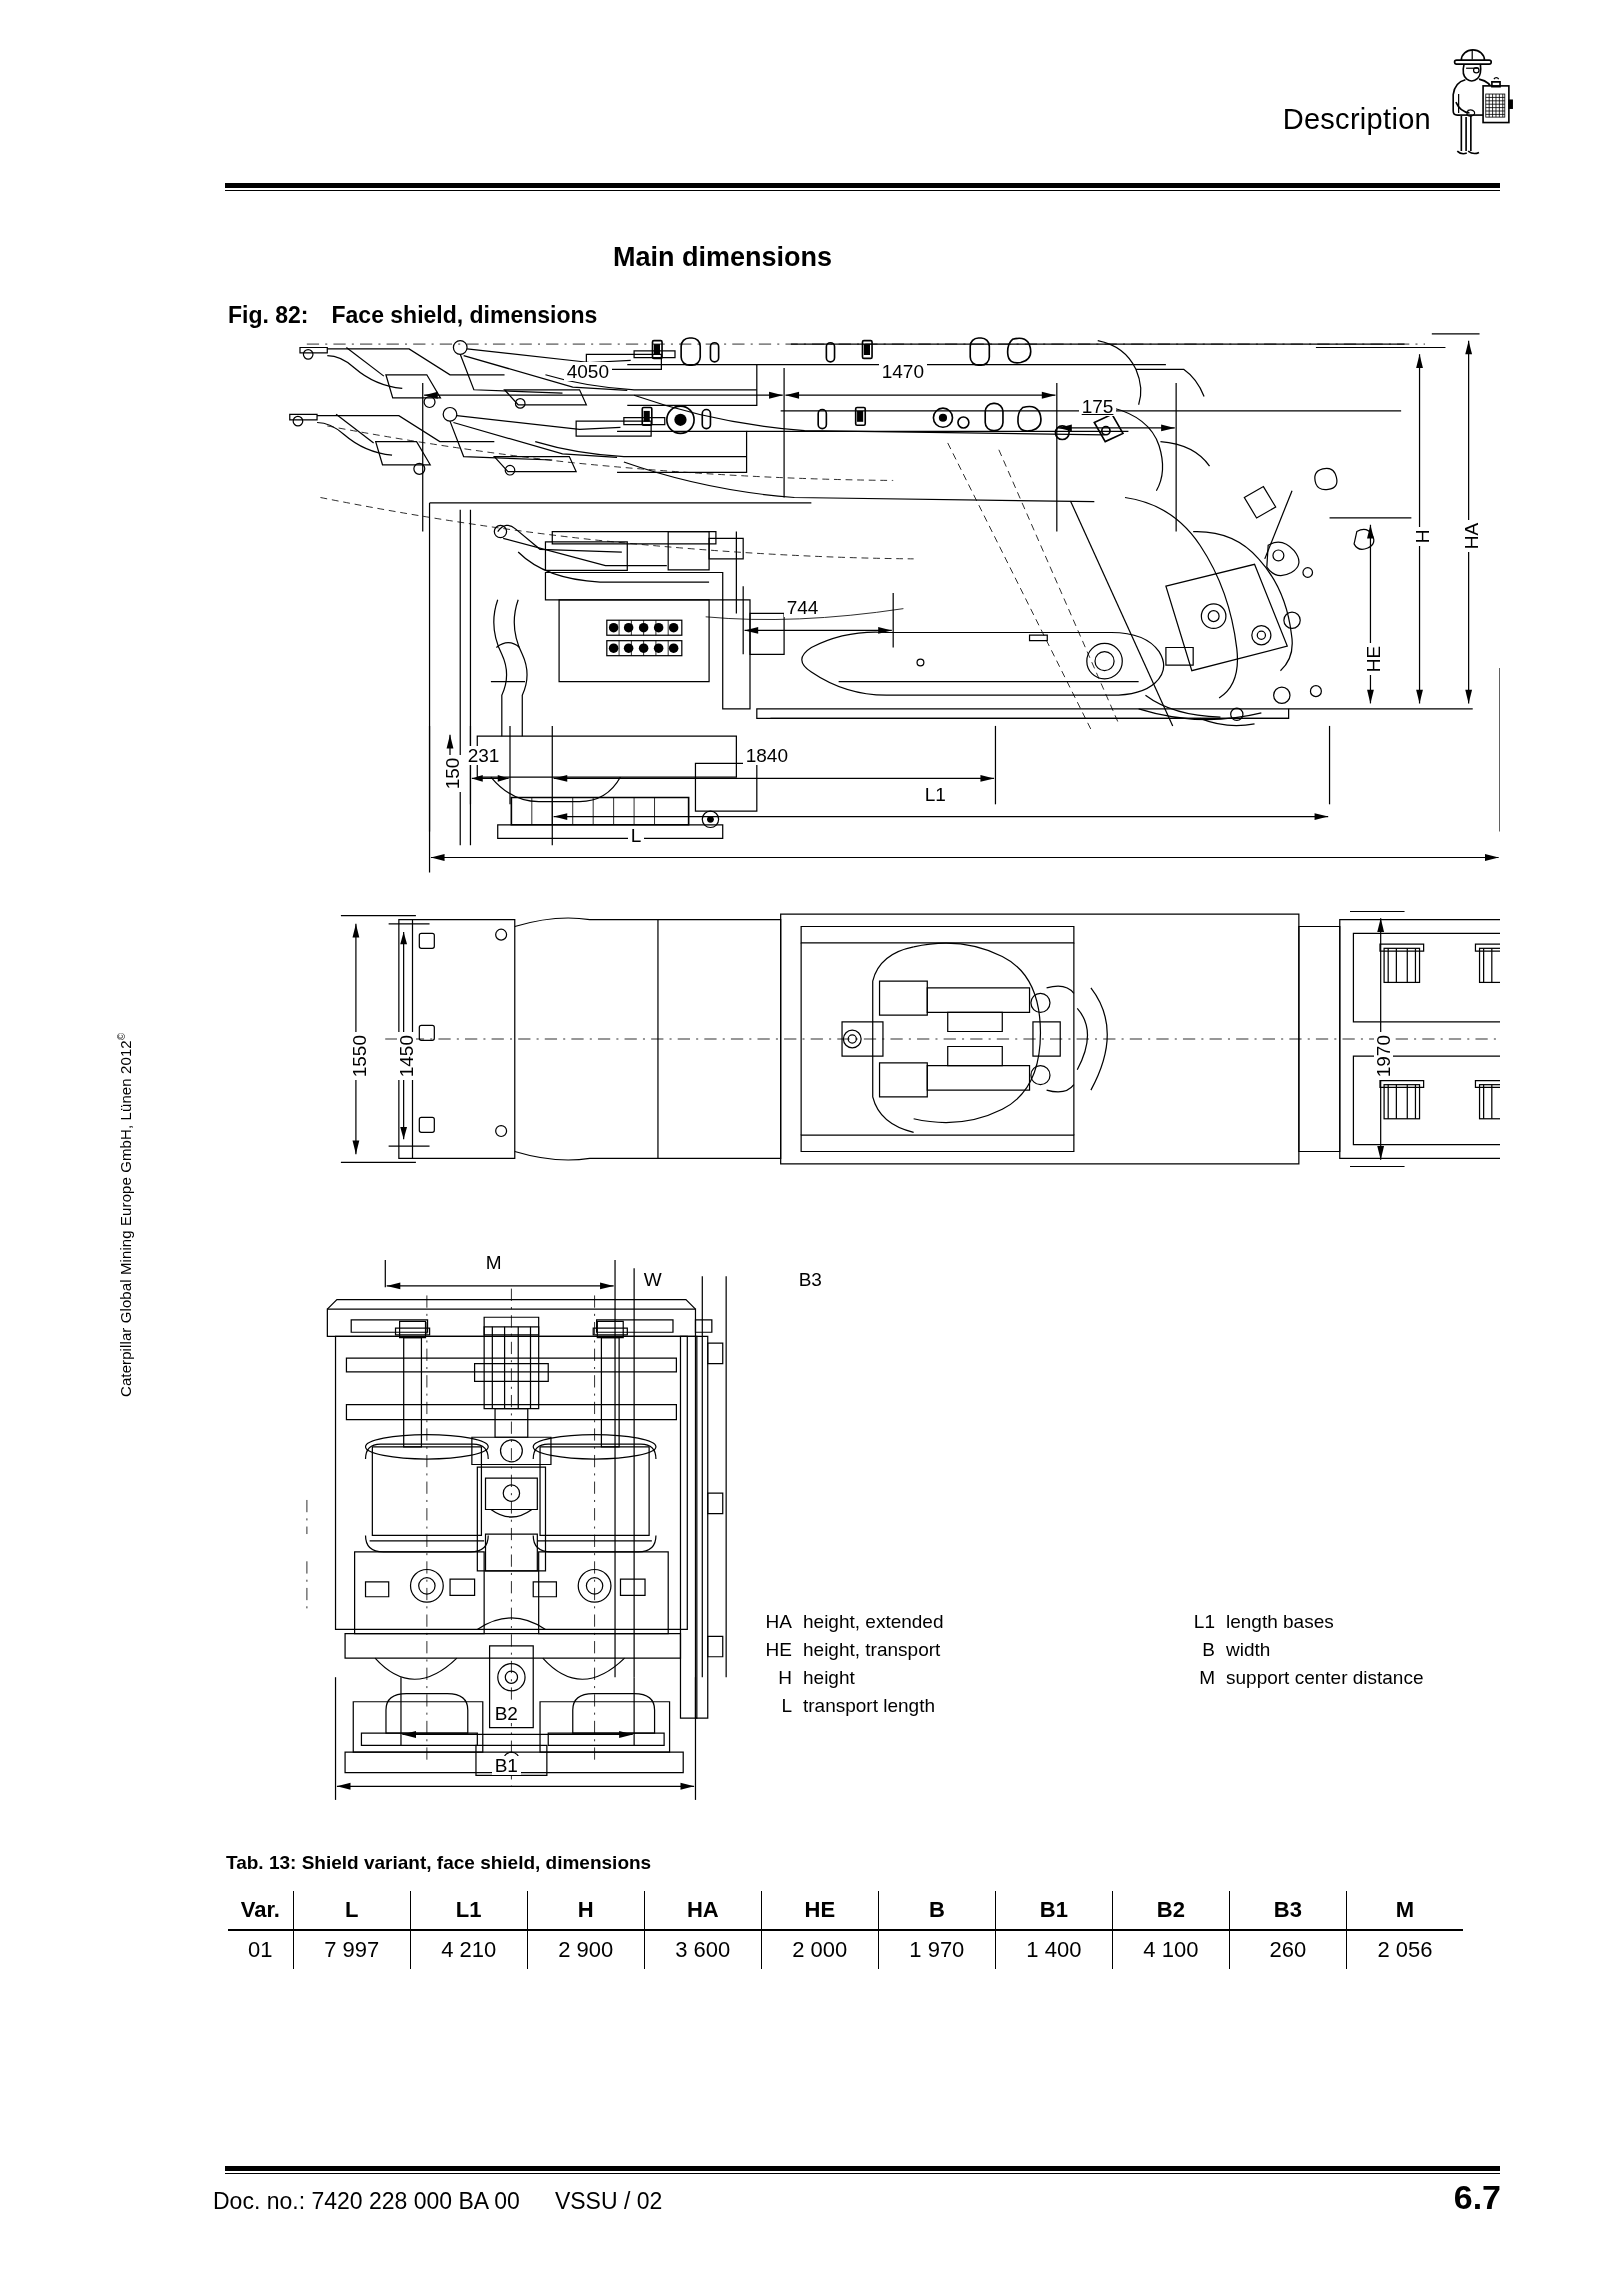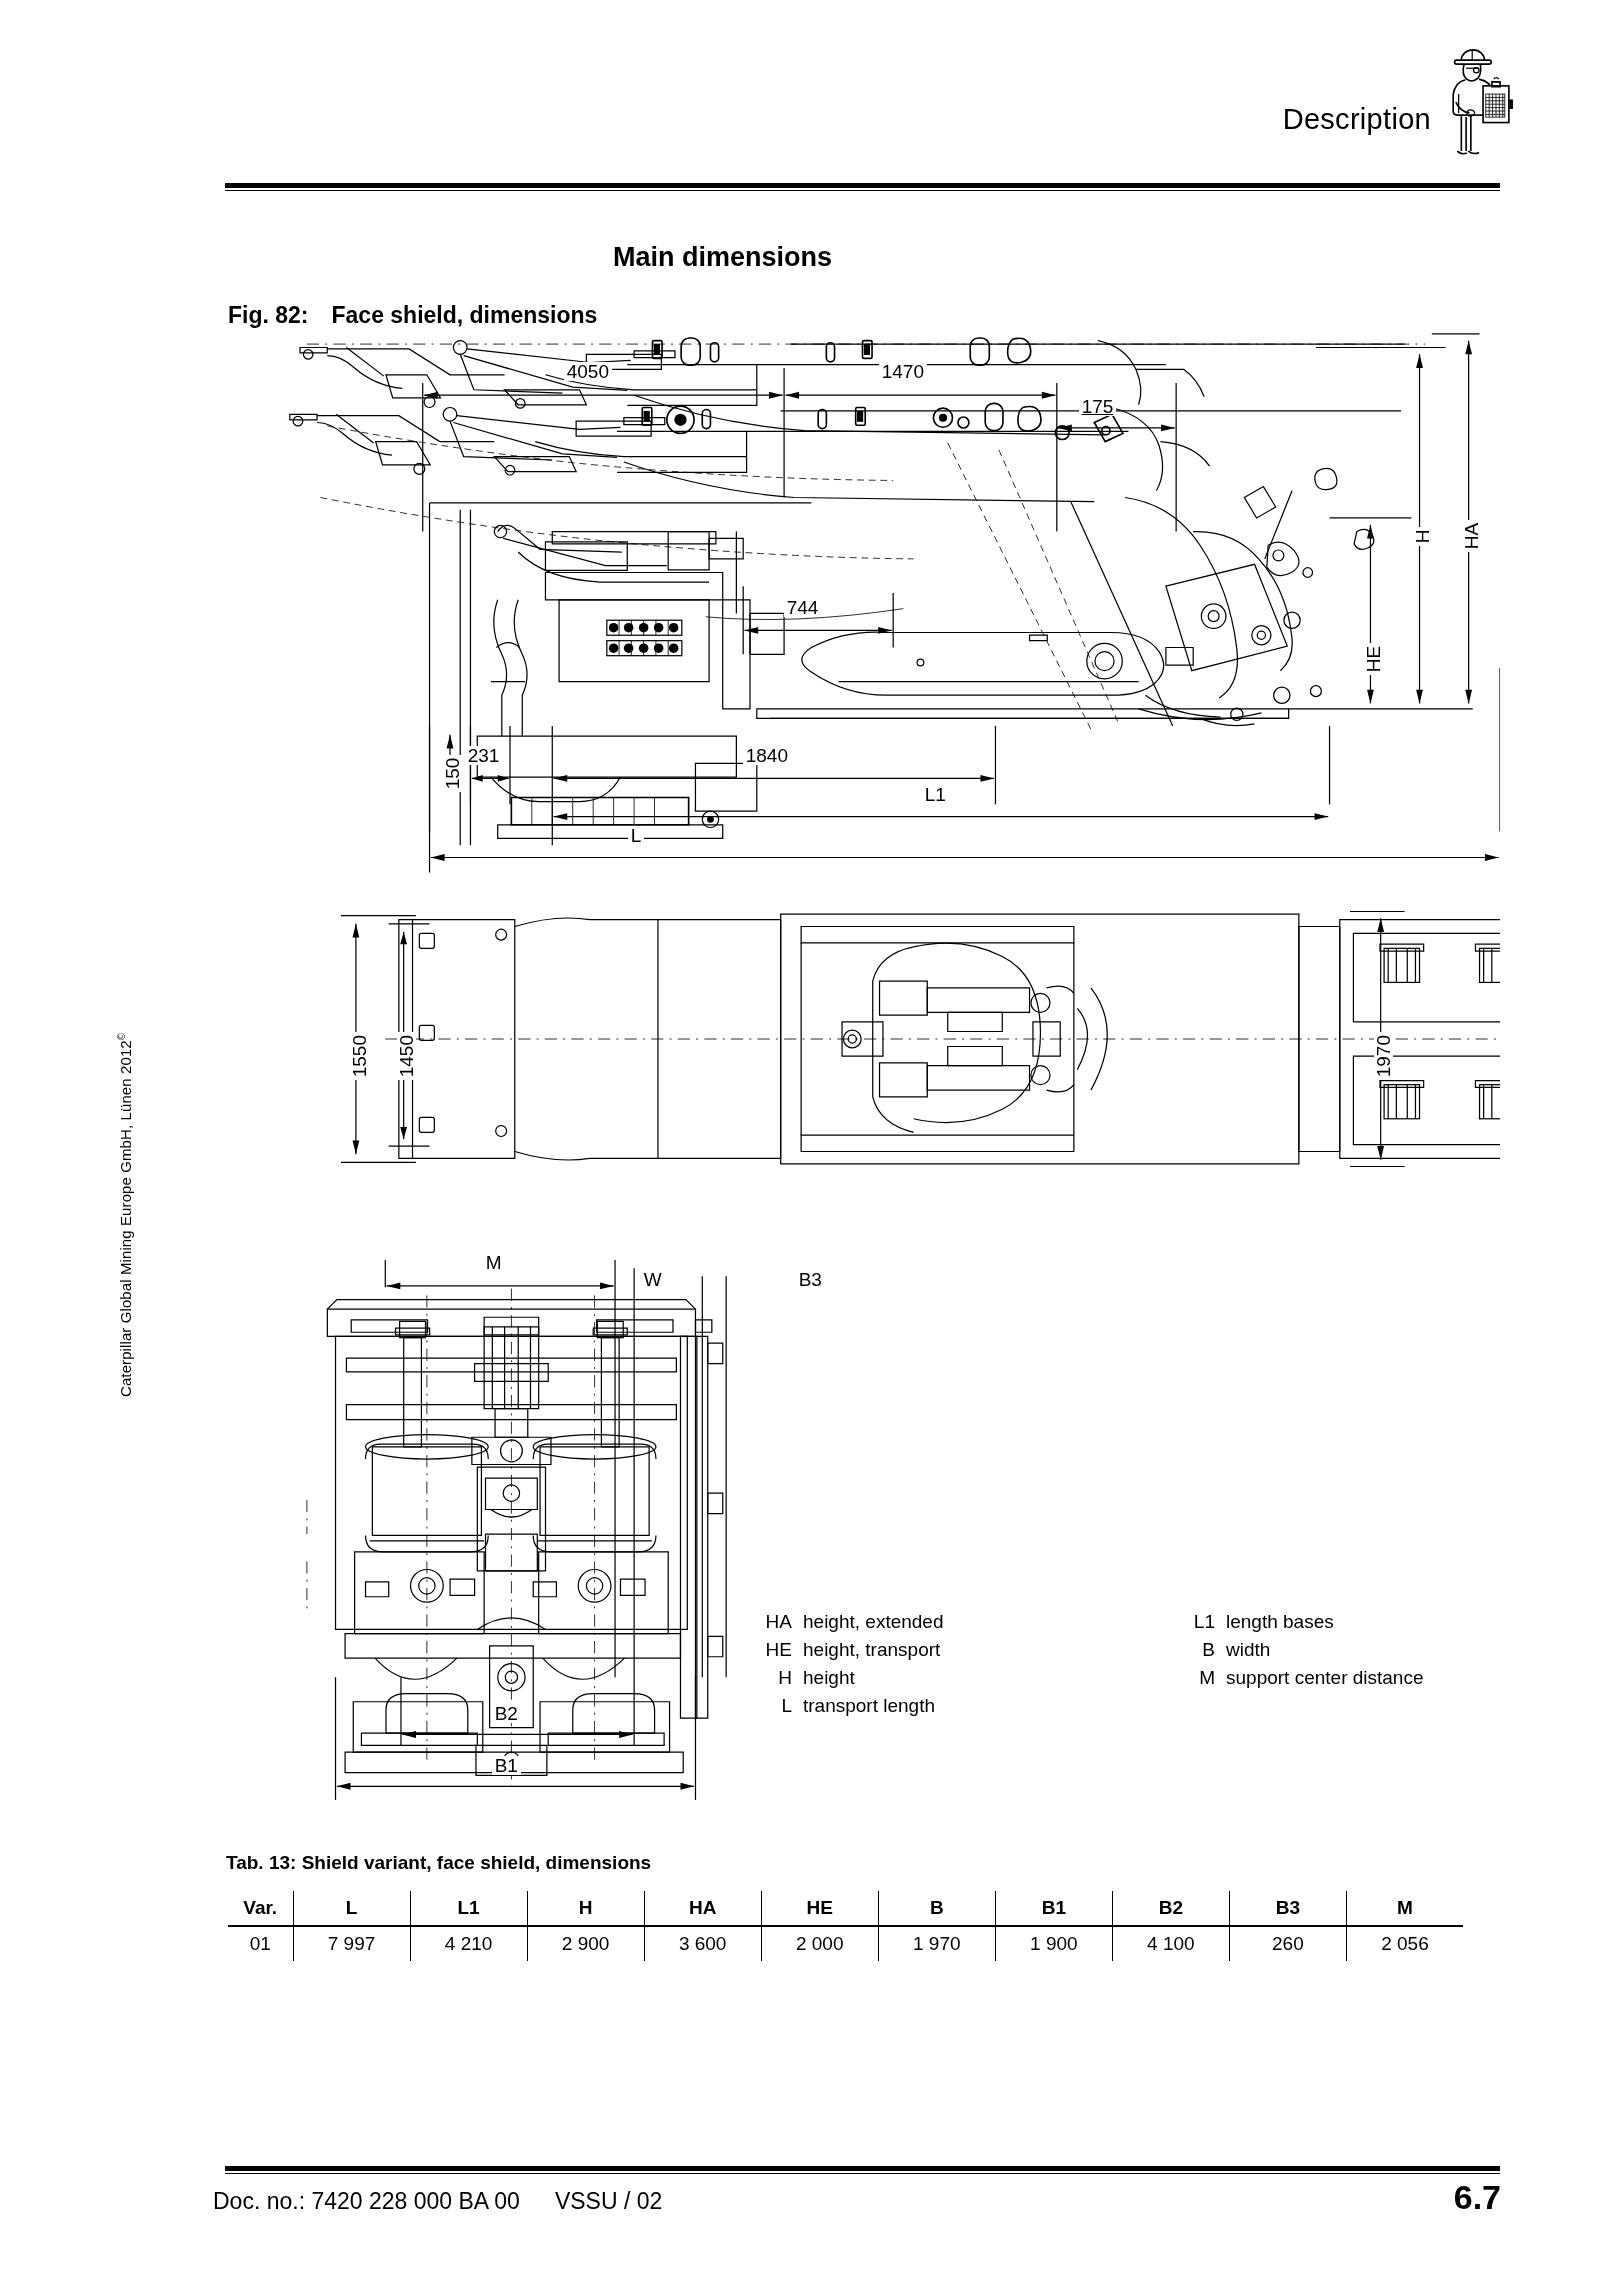--- a/index.html
+++ b/index.html
@@ -129,21 +129,21 @@
     font-size: 19px;
     font-weight: bold;
     white-space: nowrap;
   }
   #dim-table {
     position: absolute;
     left: 228px;
     top: 1891px;
     width: 1235px;
     border-collapse: collapse;
-    font-size: 19px;
+    font-size: 22px;
   }
   #dim-table th, #dim-table td {
     text-align: center;
     padding: 6.1px 1.4px;
     border-right: 1.4px solid #000;
     font-weight: normal;
   }
   #dim-table th { font-weight: bold; }
   #dim-table tr.hdr th:last-child,
   #dim-table tr.row td:last-child { border-right: none; }
@@ -807,21 +807,21 @@
   </thead>
   <tbody>
     <tr class="row">
       <td>01</td>
       <td>7 997</td>
       <td>4 210</td>
       <td>2 900</td>
       <td>3 600</td>
       <td>2 000</td>
       <td>1 970</td>
-      <td>1 900</td>
+      <td>1 400</td>
       <td>4 100</td>
       <td>260</td>
       <td>2 056</td>
     </tr>
   </tbody>
 </table>
 
 <div id="footer-rule"></div>
 <div id="footer-rule-thin"></div>
 <div id="footer-doc"><span>Doc. no.: 7420 228 000 BA 00</span><span class="sep"></span><span>VSSU / 02</span></div>

